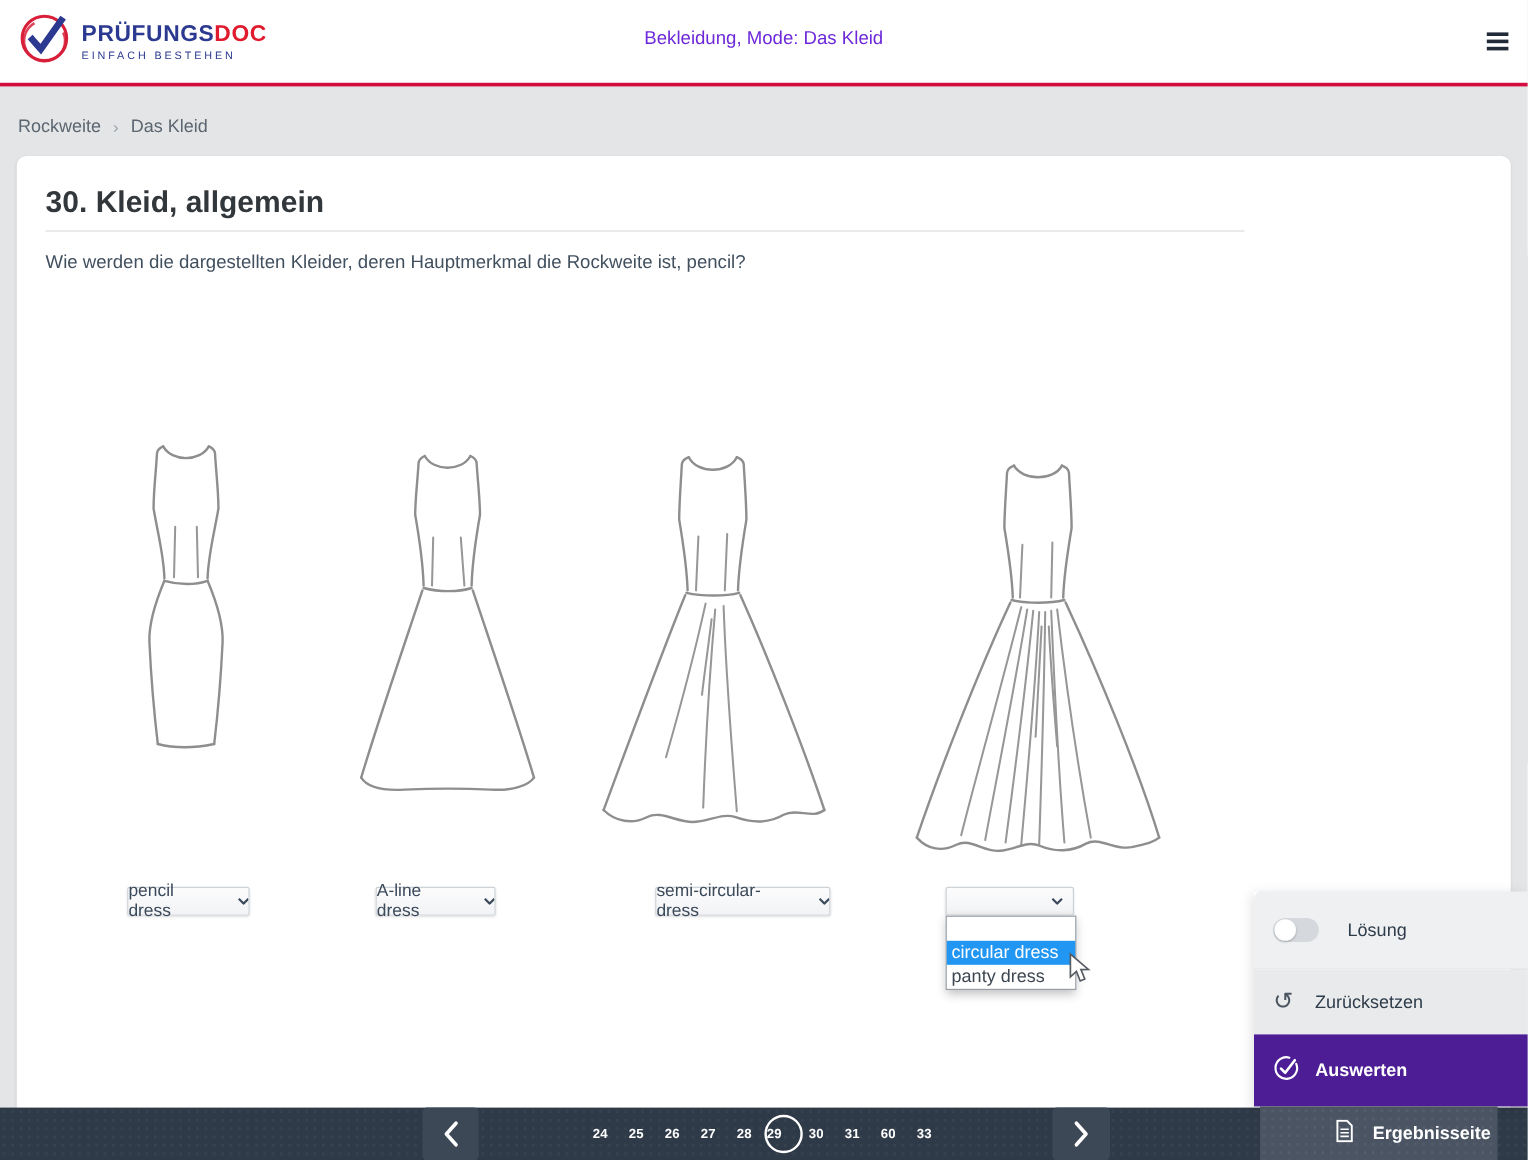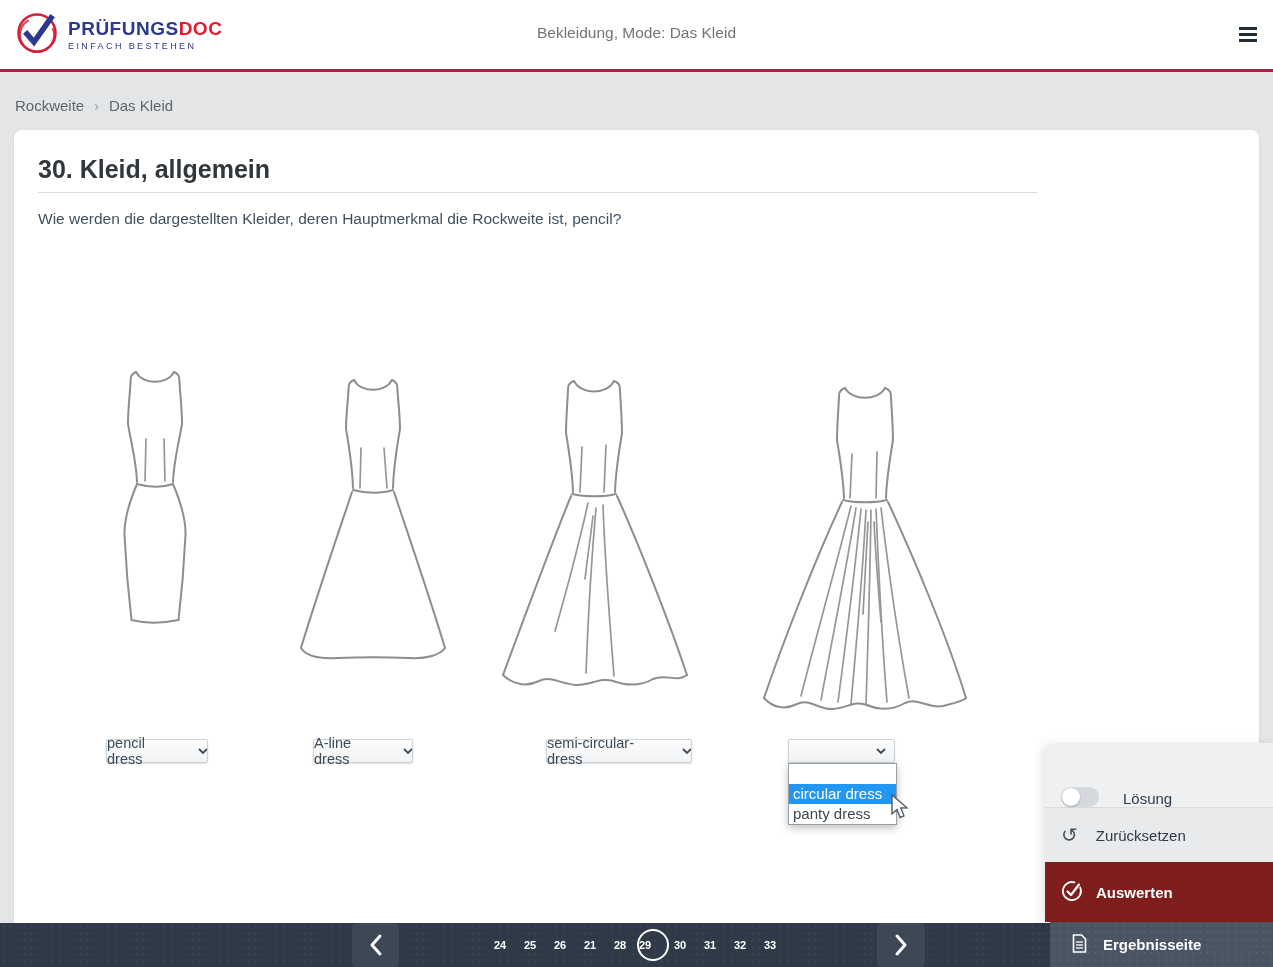--- a/index.html
+++ b/index.html
@@ -7,21 +7,21 @@
   body { font-family:"Liberation Sans", sans-serif; background:#e4e5e7; overflow:hidden; }
   #stage { position:relative; width:1273px; height:967px; }
 
   
   .header { position:absolute; left:0; top:0; width:1273px; height:69px; background:#ffffff; z-index:30; }
   .logo { position:absolute; left:14px; top:7px; height:55px; display:flex; align-items:center; cursor:pointer; }
   .logo-text { margin-left:8px; line-height:1; }
   .logo-name { font-size:19px; font-weight:bold; letter-spacing:.5px; color:#2b3990; }
   .logo-name .doc { color:#e01b2e; }
   .logo-tagline { font-size:9px; font-weight:normal; letter-spacing:2.4px; color:#2b3990; margin-top:4px; }
-  .header-title { position:absolute; left:0; top:24px; width:1273px; text-align:center; font-size:15.5px; color:#737373; }
+  .header-title { position:absolute; left:0; top:24px; width:1273px; text-align:center; font-size:15.5px; color:#6d28d9; }
   .hamburger { position:absolute; right:16px; top:27px; width:18px; height:15px; display:flex; flex-direction:column; justify-content:space-between; cursor:pointer; }
   .hamburger div { height:2.6px; background:#222b38; }
   .red-line { position:absolute; left:0; top:69px; width:1273px; height:3px; background:#d50c3f; z-index:31; }
 
   
   .breadcrumb { position:absolute; left:15px; top:97px; font-size:15px; color:#5b6670; display:flex; gap:10px; align-items:center; }
   .breadcrumb .sep { color:#98a0a8; font-size:14px; }
 
   
   .card { position:absolute; left:14px; top:130px; width:1245px; height:800px; background:#ffffff; border-radius:8px; box-shadow:0 1px 3px rgba(0,0,0,.08);padding-left:44px; }
@@ -39,25 +39,25 @@
   
   .select { position:absolute; height:24px; background:linear-gradient(#fcfcfd,#f2f3f5); border:1px solid #cdd2d7; border-radius:2px; box-shadow:0 1px 2px rgba(0,0,0,.13); display:flex; align-items:center; justify-content:center; gap:23px; font-size:14.5px; color:#3b4a5a; cursor:pointer; }
   .dropdown { position:absolute; left:788px; top:763px; width:109px; background:#ffffff; border:1px solid #979ea5; box-shadow:0 3px 8px rgba(0,0,0,.25); z-index:20; font-size:15px; color:#3c4752; }
   .dropdown .opt { height:20px; line-height:20px; padding-left:4px; cursor:pointer; white-space:nowrap; }
   .dropdown .opt.hl { background:#2196f3; color:#ffffff; }
   .cursor { position:absolute; left:888px; top:793px; z-index:25; }
 
   
   .sidebar { position:absolute; left:1045px; top:743px; width:228px; z-index:40; box-shadow:-2px 2px 10px rgba(0,0,0,.12); }
   .sb-row { display:flex; align-items:center; font-size:15px; cursor:pointer; }
-  .sb-solution { height:65px; background:#eef0f2; border-top-left-radius:6px; border-bottom:1px solid #d9dbdd; color:#2e3b49;align-items:flex-end; }
+  .sb-solution { height:65px; background:#eef0f2; border-top-left-radius:6px; border-bottom:1px solid #d9dbdd; color:#2e3b49; }
   .sb-reset { height:54px; background:#e8eaec; color:#2e3b49; }
-  .sb-evaluate { height:60px; background:#7f1d1d; color:#ffffff; font-weight:bold; }
-  .sb-results { position:absolute; left:1050px; top:922px; width:223px; height:45px; background:#4a5463; color:#ffffff; font-weight:bold; font-size:15px; display:flex; align-items:center; cursor:pointer; z-index:41;
-    background-image:radial-gradient(rgba(255,255,255,.05) 1px, transparent 1.5px); background-size:7px 7px; }
+  .sb-evaluate { height:60px; background:#4c1d95; color:#ffffff; font-weight:bold; }
+  .sb-results { position:absolute; left:1050px; top:922px; width:198px; height:45px; background:#4a5463; color:#ffffff; font-weight:bold; font-size:15px; display:flex; align-items:center; cursor:pointer; z-index:41;
+    background-image:radial-gradient(rgba(255,255,255,.05) 1px, transparent 1.5px); background-size:7px 7px;padding-left:41px; }
   .toggle { width:38px; height:20px; border-radius:10px; background:#d5d9dd; margin-left:16px; position:relative; cursor:pointer; }
   .toggle .knob { position:absolute; left:1px; top:1px; width:18px; height:18px; border-radius:50%; background:#ffffff; box-shadow:0 1px 2px rgba(0,0,0,.25); }
   .sb-solution .lbl { margin-left:24px; }
   .sb-reset .icon { margin-left:16px; font-size:20px; color:#4a5560; line-height:1; }
   .sb-reset .lbl { margin-left:18px; }
   .sb-evaluate .icon { margin-left:15px; }
   .sb-evaluate .lbl { margin-left:12px; }
   .sb-results .icon { margin-left:22px; }
   .sb-results .lbl { margin-left:16px; }
 
@@ -253,26 +253,26 @@
   <div class="bottombar">
     <div class="nav-btn nav-prev">
       <svg width="14" height="24" viewBox="0 0 14 24">
           <polyline points="11,3 3,12 11,21" fill="none" stroke="#ffffff" stroke-width="3" stroke-linecap="round" stroke-linejoin="round"></polyline>
         </svg>
     </div>
     <div class="pages">
       <span class="page-num">24</span>
       <span class="page-num">25</span>
       <span class="page-num">26</span>
-      <span class="page-num">21</span>
+      <span class="page-num">27</span>
       <span class="page-num">28</span>
       <span class="page-num current">29</span>
       <span class="page-num">30</span>
       <span class="page-num">31</span>
-      <span class="page-num">32</span>
+      <span class="page-num">60</span>
       <span class="page-num">33</span>
     </div>
     <div class="nav-btn nav-next">
       <svg width="14" height="24" viewBox="0 0 14 24">
           <polyline points="3,3 11,12 3,21" fill="none" stroke="#ffffff" stroke-width="3" stroke-linecap="round" stroke-linejoin="round"></polyline>
         </svg>
     </div>
   </div>
 
 </div>

